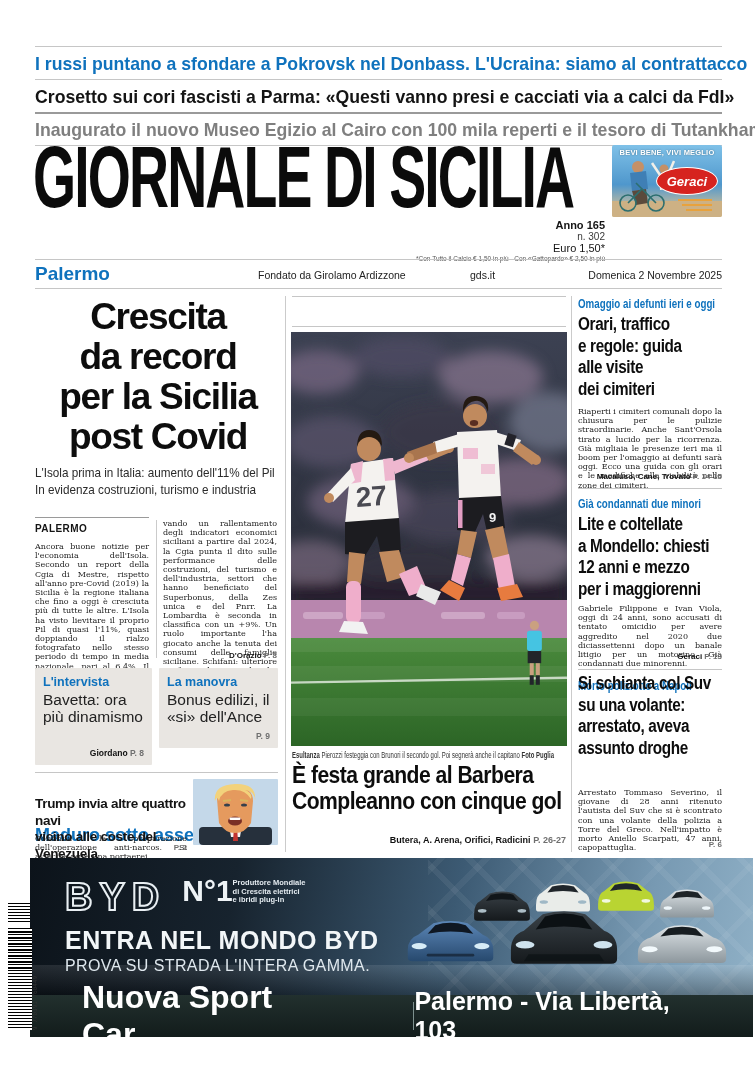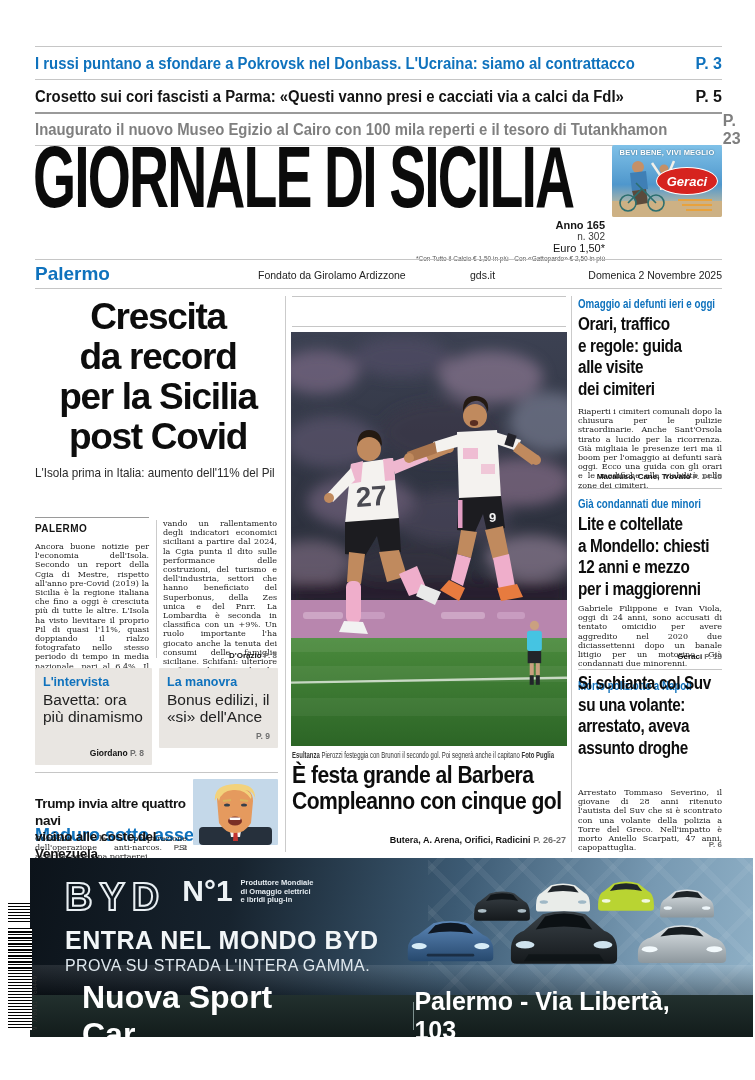--- a/index.html
+++ b/index.html
@@ -5,21 +5,21 @@
   html,body{margin:0;padding:0;background:#ffffff;}
   .page{position:relative;width:755px;height:1080px;background:#fff;overflow:hidden;
         font-family:"Liberation Sans",sans-serif;color:#141414;}
   .abs{position:absolute;}
   .rule{position:absolute;height:1px;background:#c6c6c6;}
   .vrule{position:absolute;width:1px;background:#cbcbcb;}
   .cx{display:inline-block;transform-origin:0 50%;white-space:nowrap;}
   .kick{font-weight:700;color:#0f72bd;}
   .c-blue{color:#0f72bd}.c-black{color:#141414}.c-gray{color:#7f7f7f}
   .strip-row{position:absolute;left:35px;width:687px;display:flex;justify-content:space-between;
-             align-items:center;height:26px;font-size:16px;font-weight:700;}
+             align-items:center;height:26px;font-size:19px;font-weight:700;}
   .strip-page{font-weight:700;margin-left:8px;}
   .masthead{position:absolute;left:33px;top:144px;font-size:88px;font-weight:700;line-height:66px;
             letter-spacing:-3px;color:#0b0b0b;transform:scaleX(0.63);transform-origin:0 0;white-space:nowrap;}
   .serif{font-family:"DejaVu Serif",serif;font-size:8px;line-height:9.2px;text-align:justify;color:#1c1c1c;}
   .lead-line{font-size:37px;line-height:40px;font-weight:700;letter-spacing:-1.3px;color:#0d0d0d;text-align:center;}
   .box{position:absolute;background:#e9e6e2;border-radius:1px;}
   .rhl{font-size:18px;line-height:21.5px;font-weight:700;letter-spacing:-0.4px;color:#0d0d0d;}
   .chl{font-size:24px;line-height:26px;font-weight:700;letter-spacing:-0.6px;color:#0d0d0d;}
   .bylineb{font-weight:700;color:#111;}
   .pgref{font-weight:700;color:#6f6f6f;}
@@ -99,20 +99,21 @@
   <div class="vrule" style="left:571px;top:296px;height:556px;"></div>
 
   <div class="abs" style="left:35px;top:297px;width:246px;">
     <div class="lead-line">Crescita</div>
     <div class="lead-line">da record</div>
     <div class="lead-line">per la Sicilia</div>
     <div class="lead-line">post Covid</div>
   </div>
   <div class="abs" style="left:35px;top:464px;width:246px;font-size:13px;line-height:17px;color:#2b2b2b;">
     <div><span class="cx" style="transform:scaleX(.9);">L'Isola prima in Italia: aumento dell'11% del Pil</span></div>
+    <div><span class="cx" style="transform:scaleX(.9);">In evidenza costruzioni, turismo e industria</span></div>
   </div>
   <div class="rule" style="left:35px;top:517px;width:114px;background:#9a9a9a;"></div>
   <div class="abs" style="left:35px;top:523px;font-size:10px;font-weight:700;letter-spacing:.4px;">PALERMO</div>
   <div class="abs serif" style="left:35px;top:542px;width:114px;">Ancora buone notizie per l'economia dell'Isola. Secondo un report della Cgia di Mestre, rispetto all'anno pre-Covid (2019) la Sicilia è la regione italiana che fino a oggi è cresciuta più di tutte le altre. L'Isola ha visto lievitare il proprio Pil di quasi l'11%, quasi doppiando il rialzo fotografato nello stesso periodo di tempo in media nazionale, pari al 6,4%. Il motivo? Pur rile-</div>
   <div class="vrule" style="left:156px;top:520px;height:138px;"></div>
   <div class="abs serif" style="left:163px;top:519px;width:114px;">vando un rallentamento degli indicatori economici siciliani a partire dal 2024, la Cgia punta il dito sulle performance delle costruzioni, del turismo e dell'industria, settori che hanno beneficiato del Superbonus, della Zes unica e del Pnrr. La Lombardia è seconda in classifica con un +9%. Un ruolo importante l'ha giocato anche la tenuta dei consumi delle famiglie siciliane. Schifani: ulteriore conferma di una Sicilia che cresce.</div>
   <div class="abs" style="left:163px;top:651px;width:114px;text-align:right;font-size:8px;">
     <span class="bylineb">D'Orazio</span>
     <span class="pgref">P. 8</span>
   </div>
@@ -390,23 +391,23 @@
         <path d="M5,44 Q5,32 18,28 L34,18 Q50,13 66,18 L82,28 Q95,32 95,44 L95,50 Q95,54 90,54 L10,54 Q5,54 5,50 Z" fill="url(#carSilver)"></path>
         <path d="M36,19 Q50,15 64,19 L72,27 Q50,23 28,27 Z" fill="#171d21"></path>
         <ellipse cx="17" cy="40" rx="8" ry="3" fill="#f2f9fc"></ellipse>
           <ellipse cx="83" cy="40" rx="8" ry="3" fill="#f2f9fc"></ellipse>
       </g>
     </svg>
 
     <div class="abs" style="left:35px;top:18px;display:flex;align-items:flex-start;">
       <span class="bydlogo">BYD</span>
       <span style="margin-left:16px;font-size:30px;font-weight:700;color:#eef3f6;line-height:30px;">N°1</span>
-      <span style="margin-left:8px;margin-top:3px;font-size:7.5px;line-height:8.5px;color:#e4ebf0;font-weight:700;">
+      <span style="margin-top:3px;font-size:7.5px;line-height:8.5px;color:#e4ebf0;font-weight:700;">
         <span style="display:block;">Produttore Mondiale</span>
-        <span style="display:block;">di Omaggio elettrici</span>
+        <span style="display:block;">di Crescita elettrici</span>
         <span style="display:block;">e ibridi plug-in</span>
       </span>
     </div>
     <div class="abs" style="left:35px;top:68px;font-size:25px;font-weight:700;color:#f2f6f8;letter-spacing:.5px;">ENTRA NEL MONDO BYD</div>
     <div class="abs" style="left:35px;top:99px;font-size:16px;color:#dfe8ee;letter-spacing:.4px;">PROVA SU STRADA L'INTERA GAMMA.</div>
   </div>
 
   <div class="dealerbar">
     <div style="margin-left:52px;font-size:32px;font-weight:700;">Nuova Sport Car</div>
     <div style="margin:0 auto 0 100px;width:1px;height:28px;background:#7d908e;"></div>

